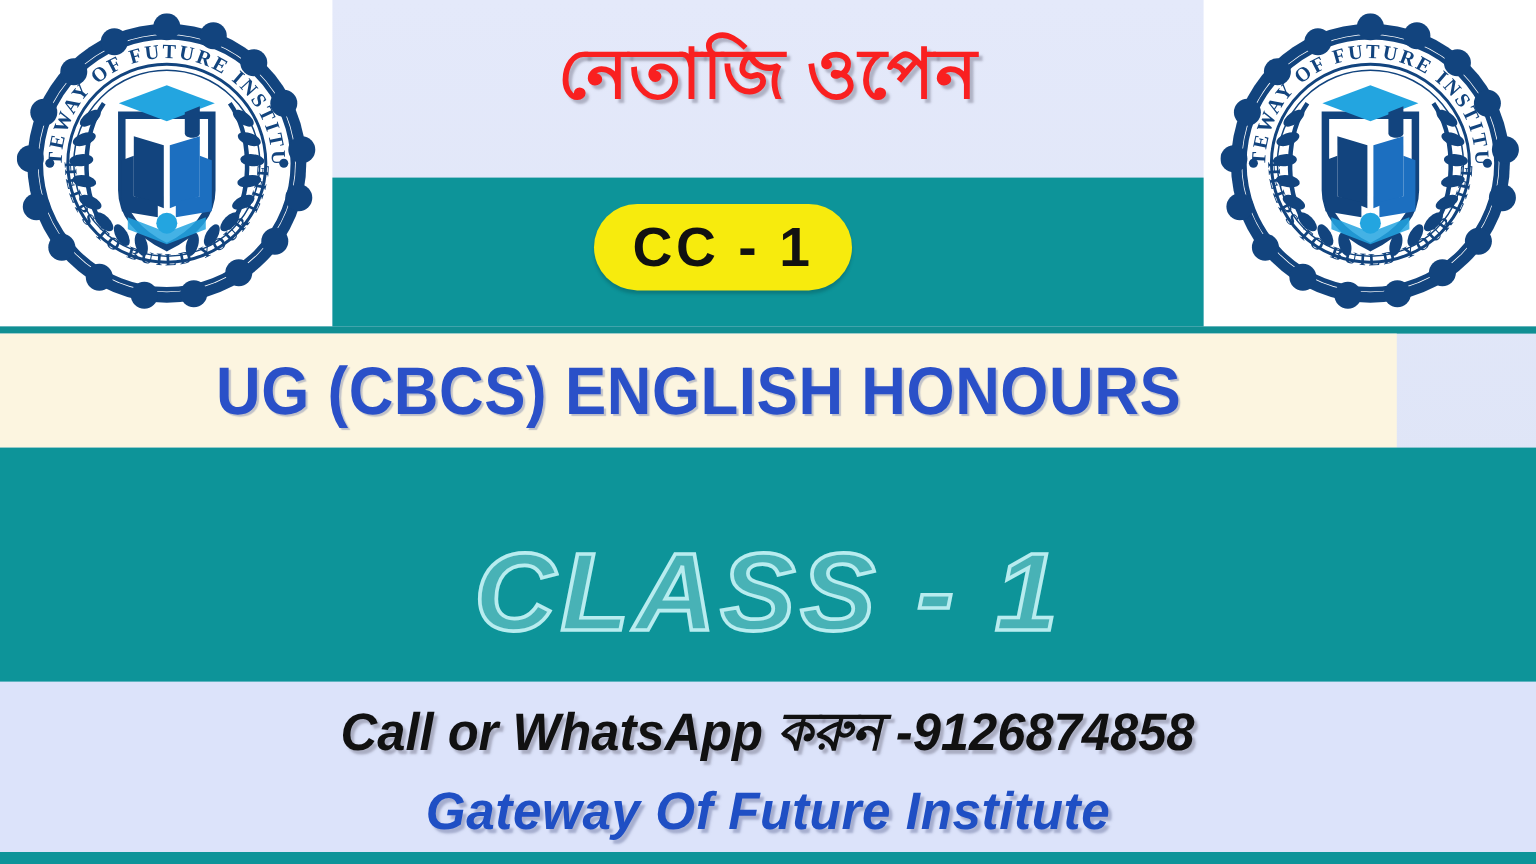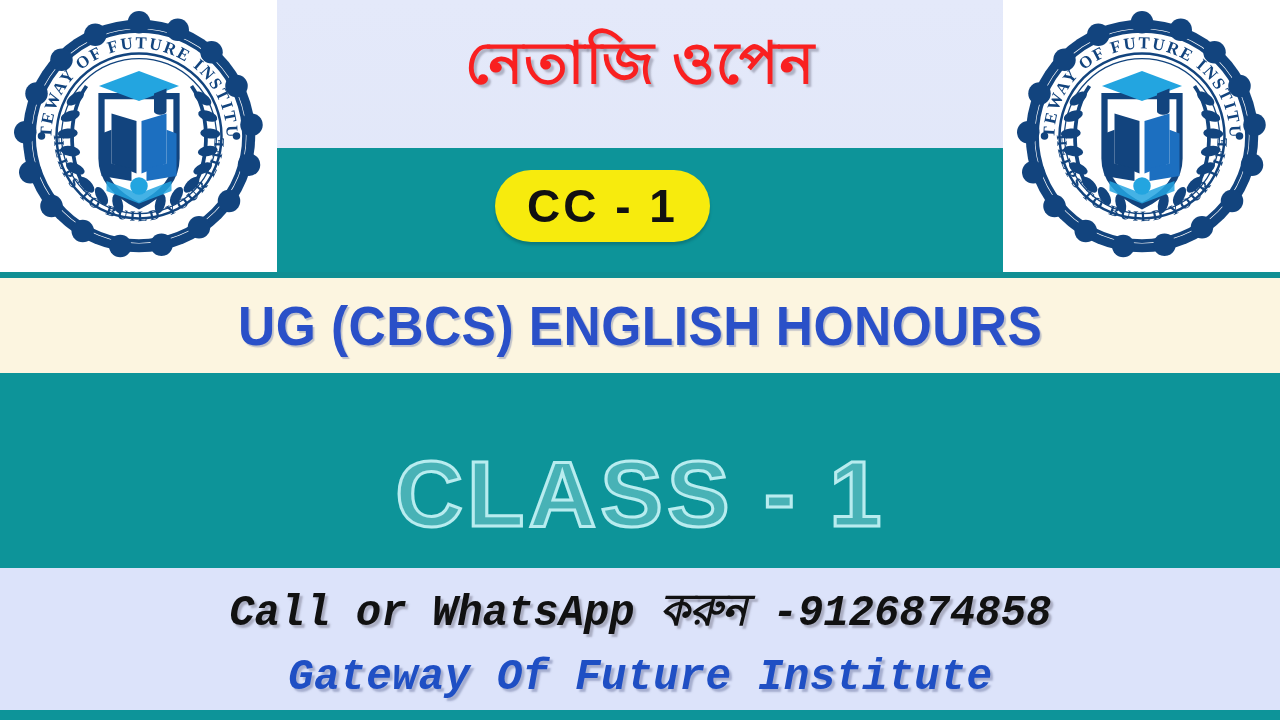--- a/index.html
+++ b/index.html
@@ -48,54 +48,53 @@
   }
 
   
   .rule-teal{
     position:absolute;left:0;top:272px;width:1280px;height:6px;
     background:#108f93;
   }
 
   
   .band-cream{
-    position:absolute;left:0;top:278px;width:1280px;height:95px;
+    position:absolute;left:0;top:278px;width:1164px;height:95px;
     background:#fcf5e0;
     display:flex;align-items:center;justify-content:center;
   }
   .band-cream .txt{
     color:#2a50c8;font-size:56px;font-weight:700;
     letter-spacing:.5px;
     transform:scaleX(.92);
     text-shadow:2px 2px 1px rgba(120,130,170,.45);
     white-space:nowrap;
   }
 
   
   .band-teal{
     position:absolute;left:0;top:373px;width:1280px;height:242px;
     background:#0d9499;
-    display:flex;align-items:center;justify-content:center;
+    display:flex;align-items:center;justify-content:center;font-style:italic;
   }
   .band-teal .outline-txt{
     font-size:92px;font-weight:700;letter-spacing:4px;
     color:transparent;
     -webkit-text-stroke:3px #b8ecef;
     transform:scaleX(1.02);
     white-space:nowrap;
     text-shadow:0 0 1px rgba(184,236,239,.35);
   }
 
   
   .band-bottom{
     position:absolute;left:0;top:568px;width:1280px;height:142px;
     background:#dce3fa;
     display:flex;flex-direction:column;align-items:center;justify-content:center;
     gap:2px;
-    font-family:Liberation Mono, monospace;
   }
   .contact-line{
     color:#111111;font-size:44px;font-weight:700;font-style:italic;
     letter-spacing:0px;white-space:nowrap;
     text-shadow:3px 3px 2px rgba(120,120,140,.5);
     transform:scaleX(.96);
   }
   .institute-line{
     color:#1f4fc4;font-size:44px;font-weight:700;font-style:italic;
     letter-spacing:.5px;white-space:nowrap;

